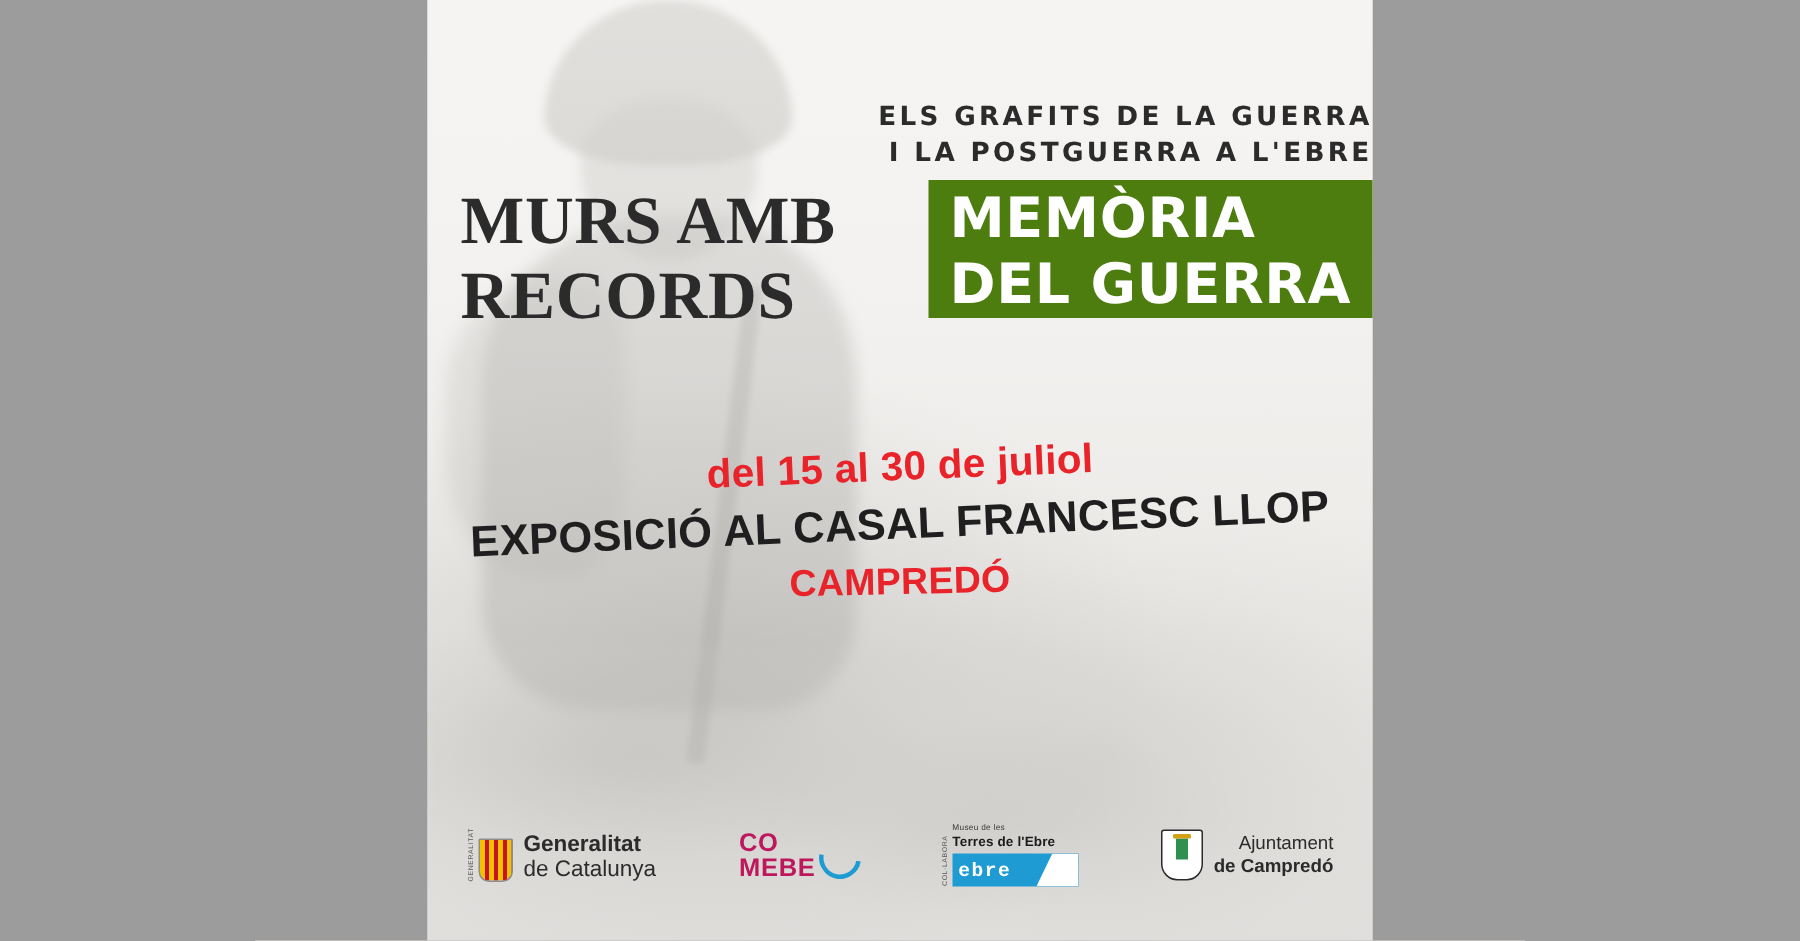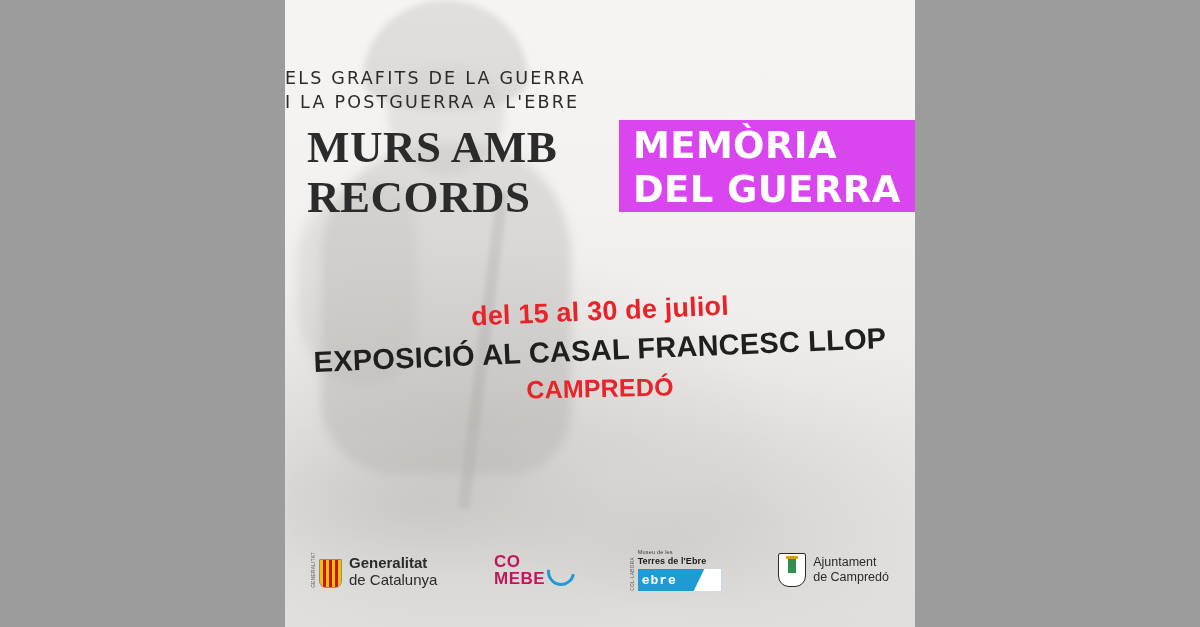--- a/index.html
+++ b/index.html
@@ -124,28 +124,29 @@
   .content {
     position: absolute;
     inset: 0;
   }
 
   .kicker {
     position: absolute;
     left: 0;
     right: 0;
     top: 66px;
-    text-align: left;
+    text-align: right;
     color: #2b2b2b;
     font-family: "DejaVu Sans", sans-serif;
-    font-weight: 400;
+    font-weight: 700;
     font-size: 17.5px;
     letter-spacing: 2.2px;
     line-height: 24px;
     text-transform: uppercase;
+    padding-left: 24px;
   }
   .kicker .k2 { display: block; }
 
   .title-block {
     position: absolute;
     left: 22px;
     top: 122px;
     width: 586px;
     height: 98px;
   }
@@ -164,21 +165,21 @@
   }
   .title-left .l1,
   .title-left .l2 { display: block; white-space: nowrap; }
 
   .title-right {
     position: absolute;
     left: 312px;
     top: -2px;
     width: 302px;
     height: 92px;
-    background: #d946ef;
+    background: #4d7c0f;
     color: #ffffff;
     font-family: "DejaVu Sans", sans-serif;
     font-weight: 700;
     font-size: 37px;
     line-height: 44px;
     letter-spacing: 0.4px;
     padding: 4px 0 0 14px;
     box-sizing: border-box;
   }
   .title-right .r1,
@@ -388,23 +389,24 @@
     height: 3px;
     background: #d4a017;
     border-radius: 1px;
   }
   .ajt-text {
     font-family: "Liberation Sans", sans-serif;
     font-size: 12.5px;
     line-height: 15px;
     color: #2b2b2b;
     white-space: nowrap;
+    text-align: right;
   }
   .ajt-text .a1 { display: block; }
-  .ajt-text .a2 { display: block; }
+  .ajt-text .a2 { display: block; font-weight: bold; }
 </style>
 </head>
 <body>
 
 <div id="page">
 
   <div id="poster">
 
     <div class="photo-layer">
       <div class="photo-base"></div>

